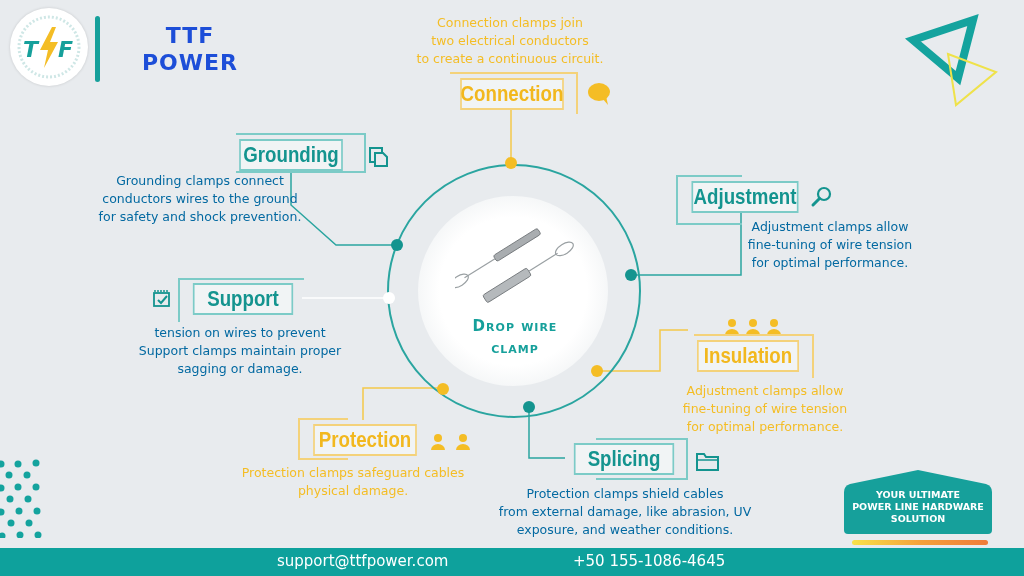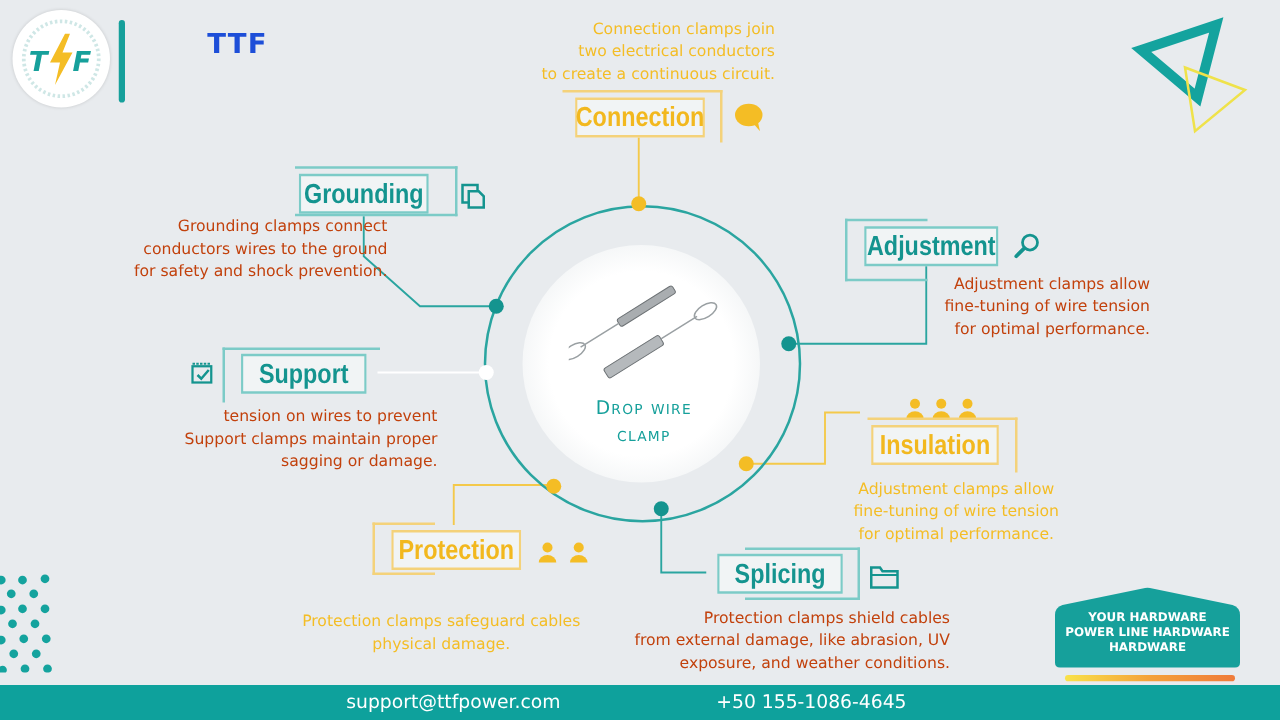--- a/index.html
+++ b/index.html
@@ -15,26 +15,26 @@
   .logo-sep { left: 95px; top: 16px; width: 5px; height: 66px; background: #16a09b; border-radius: 3px; }
   .brand { left: 120px; top: 22px; width: 140px; text-align: center; font-family: "DejaVu Sans", sans-serif; font-weight: bold; color: #1d4ed8; font-size: 22px; line-height: 27px; letter-spacing: 1px; }
 
   
   .label-box { position: absolute; background: #f1f4f5; border: 2px solid; display:flex; align-items:center; justify-content:center; font-family: "Liberation Sans", sans-serif; font-weight: bold; font-size: 22px; transform: scaleX(0.85); transform-origin: center; }
   .label-box.teal-b { border-color: #7ccbc7; color: #14948f; }
   .label-box.gold-b { border-color: #f4d27a; color: #f2b81e; }
   .bracket { position: absolute; border: 2px solid; }
 
   .desc { position: absolute; font-family: "DejaVu Sans", sans-serif; font-size: 12.5px; line-height: 18px; text-align: center; }
-  .desc.teal { color: #c2410c; text-align: right; }
+  .desc.teal { color: #0369a1; }
   .desc.gold { color: #f4bd25; }
 
   .ring { left: 387px; top: 164px; width: 254px; height: 254px; border-radius: 50%; border: 2px solid #2aa5a0; }
   .inner-glow { left: 418px; top: 196px; width: 190px; height: 190px; border-radius: 50%; background: radial-gradient(circle, #ffffff 55%, #f3f5f6 75%, #e8ebee 100%); }
-  .center-title { left: 440px; top: 315px; width: 150px; text-align: center; font-family: "DejaVu Sans", sans-serif; font-weight: normal; color: #16a09b; font-size: 15px; line-height: 22px; font-variant: small-caps; letter-spacing: 1px; }
+  .center-title { left: 440px; top: 315px; width: 150px; text-align: center; font-family: "DejaVu Sans", sans-serif; font-weight: bold; color: #16a09b; font-size: 15px; line-height: 22px; font-variant: small-caps; letter-spacing: 1px; }
 
   .dot { position: absolute; width: 12px; height: 12px; border-radius: 50%; }
 
   .footer { left: 0; top: 548px; width: 1024px; height: 28px; background: #0ea19c; }
   .footer-text { position: absolute; top: 549px; color: #fff; font-family: "DejaVu Sans", sans-serif; font-size: 15px; line-height: 24px; }
 
   .badge { left: 842px; top: 470px; width: 152px; height: 66px; }
   .badge-text { position:absolute; left: 842px; top: 489px; width: 152px; text-align: center; color:#fff; font-family: "DejaVu Sans", sans-serif; font-weight: bold; font-size: 9.5px; line-height: 12px; }
   .badge-bar { left: 852px; top: 540px; width: 136px; height: 5px; border-radius: 3px; background: linear-gradient(90deg, #f9e24a, #f4a13a, #ef7b3a); }
 
@@ -67,20 +67,21 @@
   <svg width="70" height="70" viewBox="0 0 70 70">
     <circle cx="35" cy="35" r="30" fill="none" stroke="#cfe7e6" stroke-width="3" stroke-dasharray="2 2"></circle>
     <text x="9" y="45" font-family="DejaVu Sans, sans-serif" font-weight="bold" font-style="italic" font-size="22" fill="#16a09b">T</text>
     <polygon points="38,15 26,38 34,38 30,56 44,30 36,30 42,15" fill="#f4bd25"></polygon>
     <text x="44" y="45" font-family="DejaVu Sans, sans-serif" font-weight="bold" font-style="italic" font-size="22" fill="#16a09b">F</text>
   </svg>
 </div>
 <div class="abs logo-sep"></div>
 <div class="abs brand">
   <div>TTF</div>
+  <div>POWER</div>
 </div>
 
 <div class="abs ring"></div>
 <div class="abs inner-glow"></div>
 <svg class="abs" style="left:455px;top:228px" width="120" height="80" viewBox="0 0 120 80">
 
   <g transform="rotate(-32 60 40)">
     <rect x="48" y="18" width="52" height="7" rx="2" fill="#a9adb0" stroke="#6d7275" stroke-width="0.8"></rect>
     <line x1="48" y1="21.5" x2="12" y2="21.5" stroke="#9aa0a3" stroke-width="1.2"></line>
     <ellipse cx="6" cy="21.5" rx="10" ry="5" fill="none" stroke="#9aa0a3" stroke-width="1.2"></ellipse>
@@ -97,21 +98,21 @@
 </div>
 
 <div class="dot" style="left:505px;top:157px;background:#f4bd25;"></div>
 <div class="dot" style="left:391px;top:239px;background:#14948f;"></div>
 <div class="dot" style="left:625px;top:269px;background:#14948f;"></div>
 <div class="dot" style="left:383px;top:292px;background:#ffffff;"></div>
 <div class="dot" style="left:591px;top:365px;background:#f4bd25;"></div>
 <div class="dot" style="left:437px;top:383px;background:#f4bd25;"></div>
 <div class="dot" style="left:523px;top:401px;background:#14948f;"></div>
 
-<div class="desc gold" style="left:400px;top:14px;width:220px;text-align:right;">
+<div class="desc gold" style="left:400px;top:14px;width:220px;">
   <div>Connection clamps join</div>
   <div>two electrical conductors</div>
   <div>to create a continuous circuit.</div>
 </div>
 <div class="bracket" style="left:450px;top:72px;width:128px;height:42px;border-color:#f4d27a;border-left:none;border-bottom:none;"></div>
 <div class="label-box gold-b" style="left:451px;top:78px;width:122px;height:32px;">Connection</div>
 <svg class="icon" style="left:586px;top:82px" width="26" height="24" viewBox="0 0 26 24">
   <ellipse cx="13" cy="10" rx="11" ry="9" fill="#f4bd25"></ellipse>
   <polygon points="16,16 22,23 20,14" fill="#f4bd25"></polygon>
 </svg>
@@ -174,21 +175,21 @@
 <div class="bracket" style="left:298px;top:418px;width:50px;height:42px;border-color:#f4d27a;border-right:none;"></div>
 <div class="label-box gold-b" style="left:304px;top:424px;width:122px;height:32px;">Protection</div>
 <svg class="icon" style="left:430px;top:433px" width="42" height="18" viewBox="0 0 42 18">
   <g fill="#f4bd25">
     <circle cx="8" cy="5" r="4"></circle>
       <path d="M1 17 a7 6 0 0 1 14 0 z"></path>
     <circle cx="33" cy="5" r="4"></circle>
       <path d="M26 17 a7 6 0 0 1 14 0 z"></path>
   </g>
 </svg>
-<div class="desc gold" style="left:228px;top:488px;width:250px;">
+<div class="desc gold" style="left:228px;top:464px;width:250px;">
   <div>Protection clamps safeguard cables</div>
   <div>physical damage.</div>
 </div>
 
 <div class="bracket" style="left:596px;top:438px;width:92px;height:42px;border-color:#7ccbc7;border-left:none;"></div>
 <div class="label-box teal-b" style="left:565px;top:443px;width:118px;height:32px;">Splicing</div>
 <svg class="icon" style="left:695px;top:450px" width="26" height="22" viewBox="0 0 26 22">
   <path d="M2 4 h7 l2 3 h12 v13 h-21 z" fill="none" stroke="#14948f" stroke-width="2"></path>
   <line x1="2" y1="10" x2="23" y2="10" stroke="#14948f" stroke-width="1.5"></line>
 </svg>
@@ -218,21 +219,21 @@
     <circle cx="2" cy="78" r="3.5"></circle>
       <circle cx="20" cy="77" r="3.5"></circle>
       <circle cx="38" cy="77" r="3.5"></circle>
   </g>
 </svg>
 
 <svg class="abs badge" width="152" height="66" viewBox="0 0 152 66">
   <path d="M8 14 L76 0 L144 14 Q150 16 150 22 L150 60 Q150 64 146 64 L6 64 Q2 64 2 60 L2 22 Q2 16 8 14 Z" fill="#16a09b"></path>
 </svg>
 <div class="badge-text">
-  <div>YOUR HARDWARE</div>
+  <div>YOUR ULTIMATE</div>
   <div>POWER LINE HARDWARE</div>
-  <div>HARDWARE</div>
+  <div>SOLUTION</div>
 </div>
 <div class="abs badge-bar"></div>
 
 <div class="abs footer"></div>
 <a class="footer-text" style="left:277px;">support@ttfpower.com</a>
 <span class="footer-text" style="left:573px;">+50 155-1086-4645</span>
 
 </body></html>

